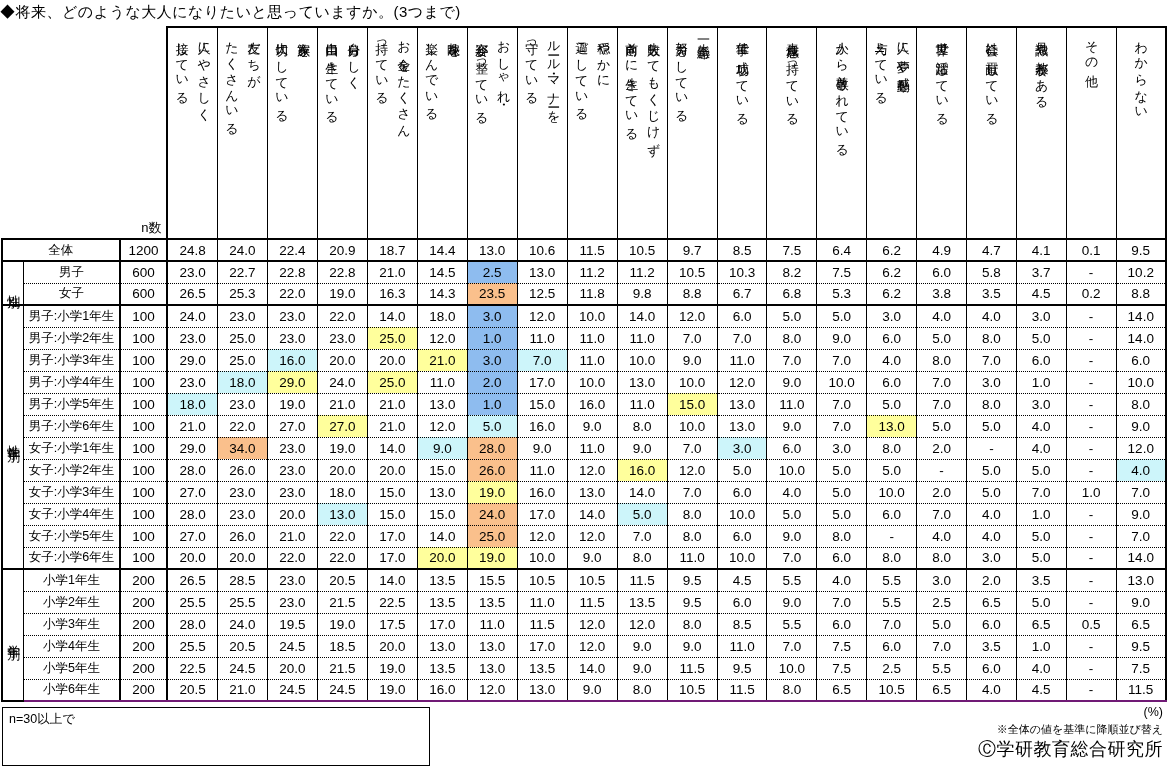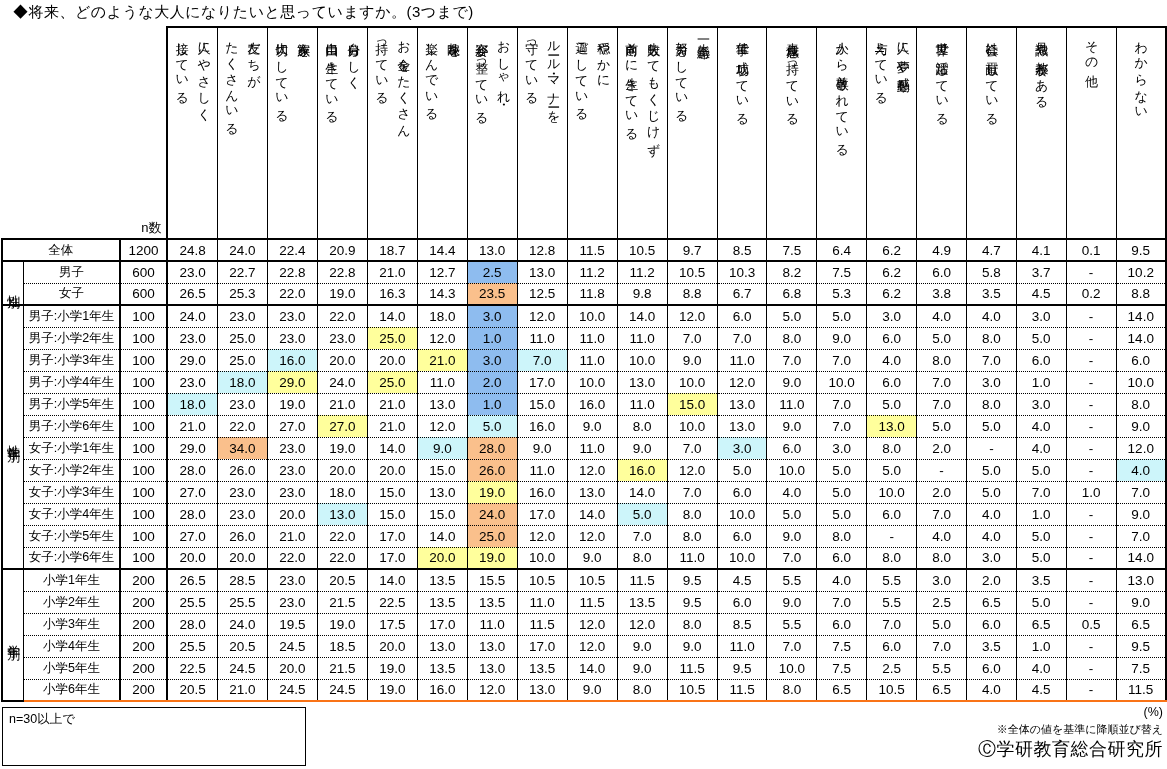--- a/index.html
+++ b/index.html
@@ -1,21 +1,21 @@
 <!DOCTYPE html>
 <html style="--c-orange: #FAC08C; --c-yellow: #FFFF9C; --c-cyan: #CDF5FA; --c-blue: #8EBCEF;"><head>
 <meta charset="utf-8">
 <style>
   html,body{margin:0;padding:0;background:#fff;}
   body{
     width:1167px;height:769px;position:relative;overflow:hidden;
     font-family:"Liberation Sans",sans-serif;color:#000;
     -webkit-font-smoothing:antialiased;
   }
-  .title{position:absolute;top:3px;left:13px;font-size:15px;letter-spacing:0.5px;}
+  .title{position:absolute;top:3px;left:0;font-size:15px;letter-spacing:0.5px;}
 
   table{
     position:absolute;top:26px;left:1px;
     border-collapse:collapse;table-layout:fixed;
   }
   th,td{padding:0;font-weight:normal;box-sizing:border-box;}
 
   
   td.blank{border:none;}
   td.nlabel{
@@ -34,40 +34,40 @@
     font-size:13px;line-height:22px;letter-spacing:1.5px;
     white-space:pre-line;text-align:left;
   }
 
   
   tbody td{
     height:22px;font-size:13.5px;text-align:center;vertical-align:middle;
     border-top:1px dotted #000;border-right:1px solid #000;background:#fff;
   }
   tr.block-start td{border-top:2px solid #000;}
-  tbody tr.last-row td{border-bottom:2px solid #f97316;}
+  tbody tr.last-row td{border-bottom:2px solid #701a75;}
   td.group{border-left:2px solid #000;}
   td.group-last{border-bottom:2px solid #000;}
   td.group span{
     writing-mode:vertical-rl;text-orientation:upright;
     font-size:13px;letter-spacing:2px;line-height:20px;
   }
   td.label{border-right:2px solid #000;font-size:12.5px;margin-top:44px;}
   td.label.span2{border-left:2px solid #000;}
   td.n{border-right:2px solid #000;}
   td.val.last{border-right:2px solid #000;}
 
   .hl-orange{background:var(--c-orange) !important;margin-left:24px;}
   .hl-yellow{background:var(--c-yellow) !important;}
   .hl-cyan{background:var(--c-cyan) !important;}
   .hl-blue{background:var(--c-blue) !important;}
 
   
   .legend{
-    position:absolute;left:2px;top:707px;width:304px;height:59px;
+    position:absolute;left:2px;top:707px;width:428px;height:59px;
     border:1px solid #000;box-sizing:border-box;
     font-size:12.5px;padding:2px 6px;line-height:18px;
   }
   .legend-item{display:inline-block;width:150px;white-space:nowrap;}
   .sw{display:inline-block;width:12px;height:12px;margin-right:2px;vertical-align:-1px;}
   .sw-orange{background:var(--c-orange);}
   .sw-yellow{background:var(--c-yellow);}
   .sw-cyan{background:var(--c-cyan);}
   .sw-blue{background:var(--c-blue);}
 
@@ -211,21 +211,21 @@
       <tr class="block-start">
         <td class="label span2" colspan="2">全体</td>
         <td class="n">1200</td>
         <td class="val">24.8</td>
         <td class="val">24.0</td>
         <td class="val">22.4</td>
         <td class="val">20.9</td>
         <td class="val">18.7</td>
         <td class="val">14.4</td>
         <td class="val">13.0</td>
-        <td class="val">12.8</td>
+        <td class="val">10.6</td>
         <td class="val">11.5</td>
         <td class="val">10.5</td>
         <td class="val">9.7</td>
         <td class="val">8.5</td>
         <td class="val">7.5</td>
         <td class="val">6.4</td>
         <td class="val">6.2</td>
         <td class="val">4.9</td>
         <td class="val">4.7</td>
         <td class="val">4.1</td>
@@ -234,21 +234,21 @@
       </tr>
       <tr class="block-start">
         <td class="group" rowspan="2"><span>性別</span></td>
         <td class="label">男子</td>
         <td class="n">600</td>
         <td class="val">23.0</td>
         <td class="val">22.7</td>
         <td class="val">22.8</td>
         <td class="val">22.8</td>
         <td class="val">21.0</td>
-        <td class="val">12.7</td>
+        <td class="val">14.5</td>
         <td class="val hl-blue">2.5</td>
         <td class="val">13.0</td>
         <td class="val">11.2</td>
         <td class="val">11.2</td>
         <td class="val">10.5</td>
         <td class="val">10.3</td>
         <td class="val">8.2</td>
         <td class="val">7.5</td>
         <td class="val">6.2</td>
         <td class="val">6.0</td>

